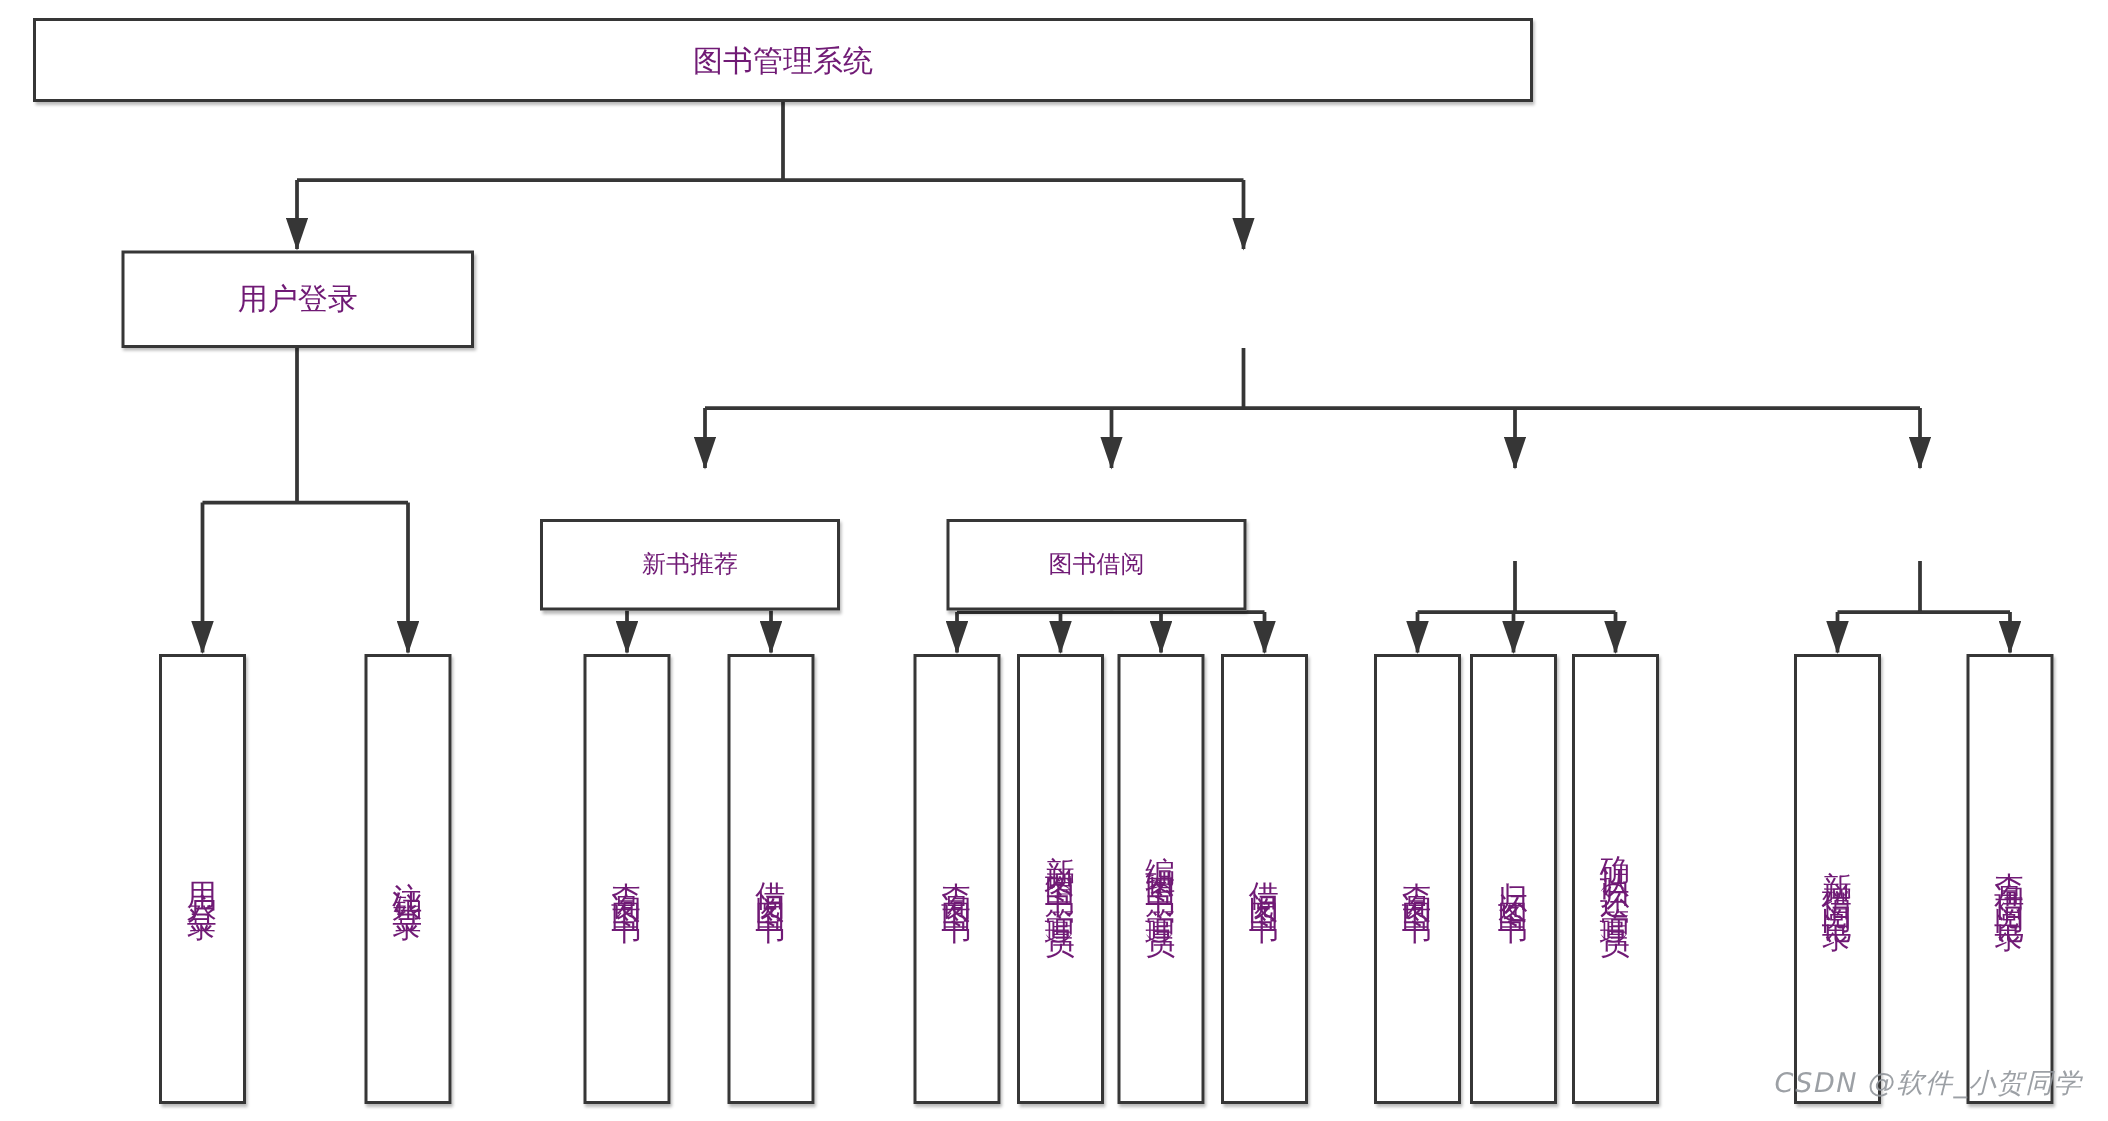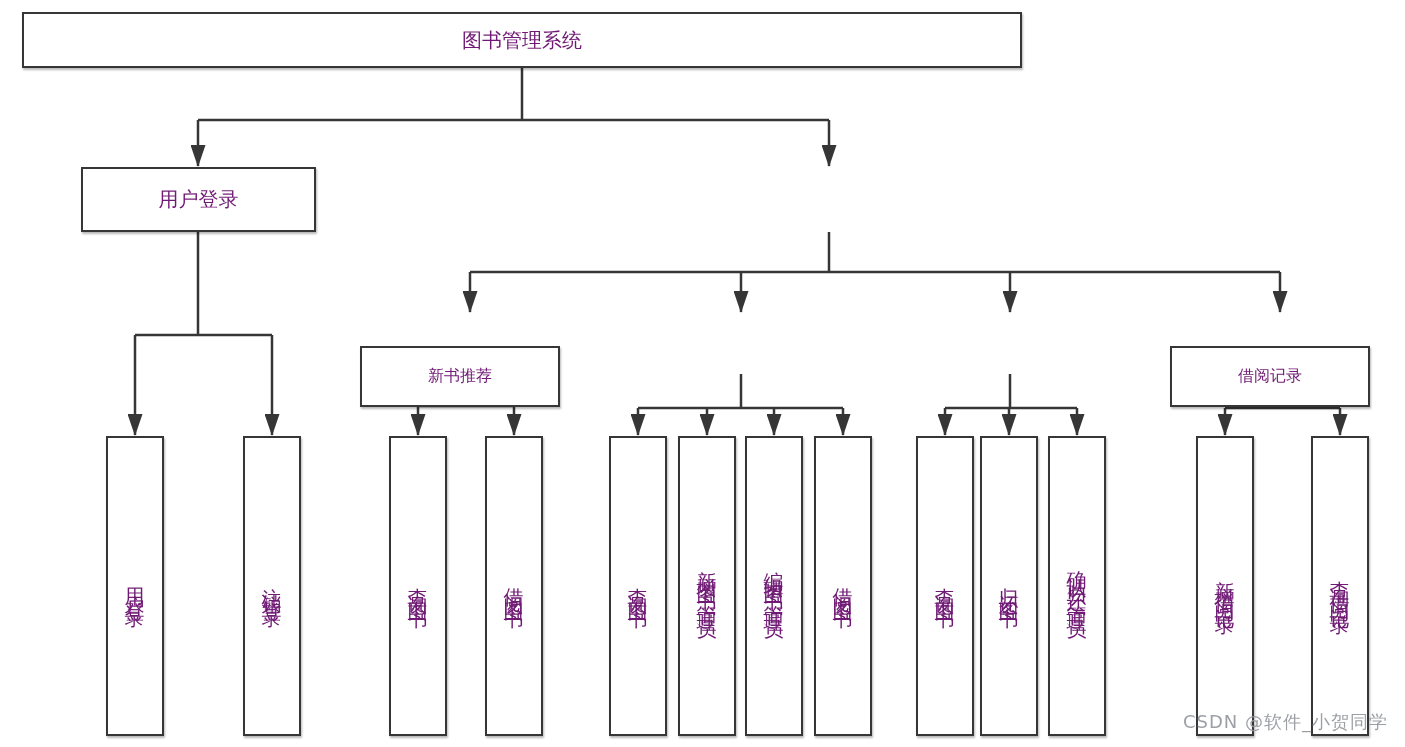--- a/index.html
+++ b/index.html
@@ -39,20 +39,21 @@
     line-height: 1;
     white-space: nowrap;
   }
   .watermark {
     position: absolute;
     left: 1183px; top: 710px;
     font-size: 18px;
     color: rgba(145,150,155,0.9);
     letter-spacing: 1px;
     white-space: nowrap;
+    font-style: italic;
   }
 </style>
 </head>
 <body>
 
 <div class="canvas">
 
   <svg class="wires" viewBox="0 0 1405 747" fill="none" stroke="#363636" stroke-width="2.5">
     <defs>
       <marker id="arw" viewBox="0 0 22 15" refX="21" refY="7.5" markerWidth="22" markerHeight="15" markerUnits="userSpaceOnUse" orient="auto">
@@ -112,22 +113,22 @@
     <span>图书管理系统</span>
   </div>
 
   <div class="box l2" style="left:81px">
     <span>用户登录</span>
   </div>
 
   <div class="box l3" style="left:360px">
     <span>新书推荐</span>
   </div>
-  <div class="box l3" style="left:1170px">
-    <span>借阅记录</span>
+  <div class="box l3" style="left:631px">
+    <span>图书借阅</span>
   </div>
 
   <div class="box leaf" style="left:106px">
     <span class="vtext">用户登录</span>
   </div>
   <div class="box leaf" style="left:243px">
     <span class="vtext">注销登录</span>
   </div>
 
   <div class="box leaf" style="left:389px">

